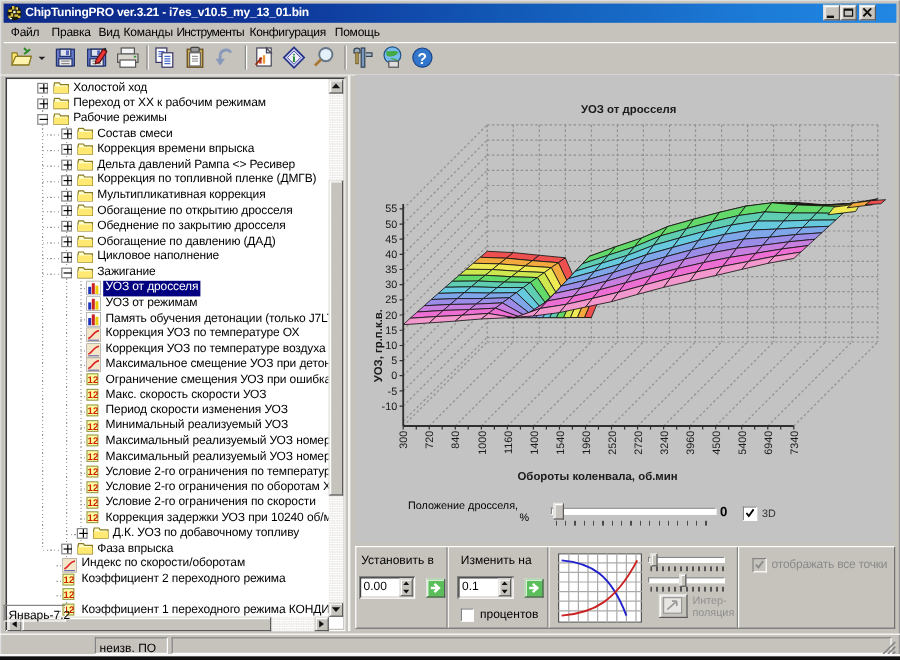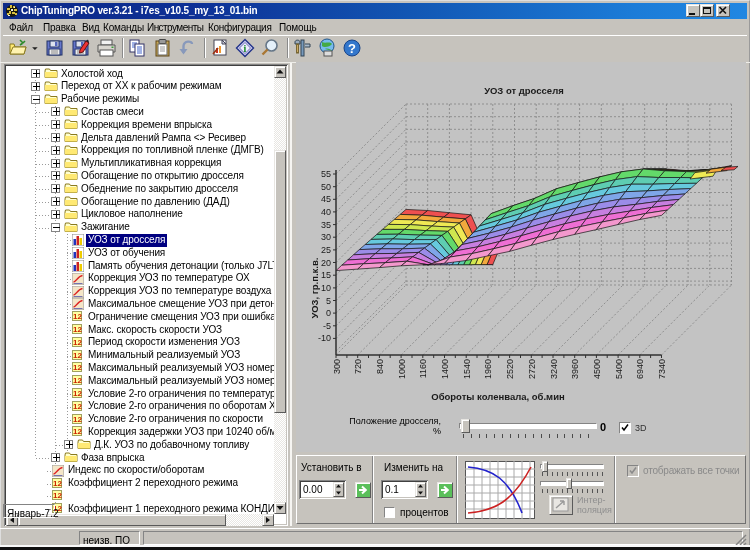--- a/index.html
+++ b/index.html
@@ -277,21 +277,21 @@
       <rect x="7.5" y="4" width="2.5" height="7" fill="#eecc00"></rect>
     </svg>
 <div style="position:absolute;left:80px;top:167.9px;height:12.8px;line-height:12.8px;background:#000080;color:#fff;font-size:10px;letter-spacing:-0.1px;padding:0 2px;white-space:nowrap;">УОЗ от дросселя</div>
 <div style="position:absolute;left:61px;top:187px;width:6px;height:1px;background-image:repeating-linear-gradient(to right,#9a9a9a 0,#9a9a9a 1px,transparent 1px,transparent 3px);"></div>
 <svg style="position:absolute;left:66px;top:181.10000000000002px" width="12" height="12">
       <rect x="0" y="0" width="12" height="12" fill="#fff" stroke="#888" stroke-width="1"></rect>
       <rect x="1.5" y="5" width="2.5" height="6" fill="#2233bb"></rect>
       <rect x="4.5" y="2" width="2.5" height="9" fill="#cc2222"></rect>
       <rect x="7.5" y="4" width="2.5" height="7" fill="#eecc00"></rect>
     </svg>
-<div style="position:absolute;left:82px;top:180.7px;height:12.8px;line-height:12.8px;color:#000;font-size:10px;letter-spacing:-0.1px;white-space:nowrap;">УОЗ от обучения</div>
+<div style="position:absolute;left:82px;top:180.7px;height:12.8px;line-height:12.8px;color:#000;font-size:10px;letter-spacing:-0.1px;white-space:nowrap;">УОЗ от режимам</div>
 <div style="position:absolute;left:61px;top:200px;width:6px;height:1px;background-image:repeating-linear-gradient(to right,#9a9a9a 0,#9a9a9a 1px,transparent 1px,transparent 3px);"></div>
 <svg style="position:absolute;left:66px;top:193.9px" width="12" height="12">
       <rect x="0" y="0" width="12" height="12" fill="#fff" stroke="#888" stroke-width="1"></rect>
       <rect x="1.5" y="5" width="2.5" height="6" fill="#2233bb"></rect>
       <rect x="4.5" y="2" width="2.5" height="9" fill="#cc2222"></rect>
       <rect x="7.5" y="4" width="2.5" height="7" fill="#eecc00"></rect>
     </svg>
 <div style="position:absolute;left:82px;top:193.5px;height:12.8px;line-height:12.8px;color:#000;font-size:10px;letter-spacing:-0.1px;white-space:nowrap;">Память обучения детонации (только J7LT)</div>
 <div style="position:absolute;left:61px;top:213px;width:6px;height:1px;background-image:repeating-linear-gradient(to right,#9a9a9a 0,#9a9a9a 1px,transparent 1px,transparent 3px);"></div>
 <svg style="position:absolute;left:66px;top:206.70000000000002px" width="12" height="12">
@@ -734,21 +734,21 @@
 <text x="303.9" y="297.0" font-size="9" fill="#1a1a1a" text-anchor="end" transform="rotate(-90 303.9 297.0)">4500</text>
 <text x="325.6" y="297.0" font-size="9" fill="#1a1a1a" text-anchor="end" transform="rotate(-90 325.6 297.0)">5400</text>
 <text x="347.3" y="297.0" font-size="9" fill="#1a1a1a" text-anchor="end" transform="rotate(-90 347.3 297.0)">6940</text>
 <text x="369.0" y="297.0" font-size="9" fill="#1a1a1a" text-anchor="end" transform="rotate(-90 369.0 297.0)">7340</text>
 <text x="228" y="32" font-size="9.5" font-weight="bold" text-anchor="middle" fill="#1a1a1a">УОЗ от дросселя</text>
 <text x="202" y="338" font-size="9.5" font-weight="bold" text-anchor="middle" fill="#1a1a1a">Обороты коленвала, об.мин</text>
 <text x="22" y="226" font-size="9.5" font-weight="bold" text-anchor="middle" fill="#1a1a1a" transform="rotate(-90 22 226)">УОЗ, гр.п.к.в.</text>
 </svg>
 </div>
 
-<div class="abs" style="left:340px;top:416px;width:101px;height:10px;font-size:9px;color:#000;text-align:right;white-space:nowrap;">Положение дросселя,</div>
+<div class="abs" style="left:340px;top:416px;width:101px;height:10px;font-size:9px;color:#000;text-align:left;white-space:nowrap;">Положение дросселя,</div>
 <div class="abs" style="left:340px;top:426px;width:101px;font-size:9px;color:#000;text-align:right;">%</div>
 <div class="abs sunken" style="left:459px;top:423px;width:138px;height:6px;background:#fff;"></div>
 <div class="abs btnface" style="left:461px;top:419px;width:9px;height:14px;"></div>
 <div class="abs" style="left:463px;top:434px;width:132px;height:4px;background-image:repeating-linear-gradient(to right,#4a4a4a 0,#4a4a4a 1px,transparent 1px,transparent 7.8px);"></div>
 <div class="abs" style="left:600px;top:421px;font-size:11px;font-weight:bold;color:#000;">0</div>
 <div class="abs sunken" style="left:619px;top:422px;width:12px;height:12px;background:#fff;">
  <svg width="10" height="10">
       <path d="M2 4.5 L4 7 L8 1.5" stroke="#000" stroke-width="1.5" fill="none"></path>
     </svg>
   </div>

